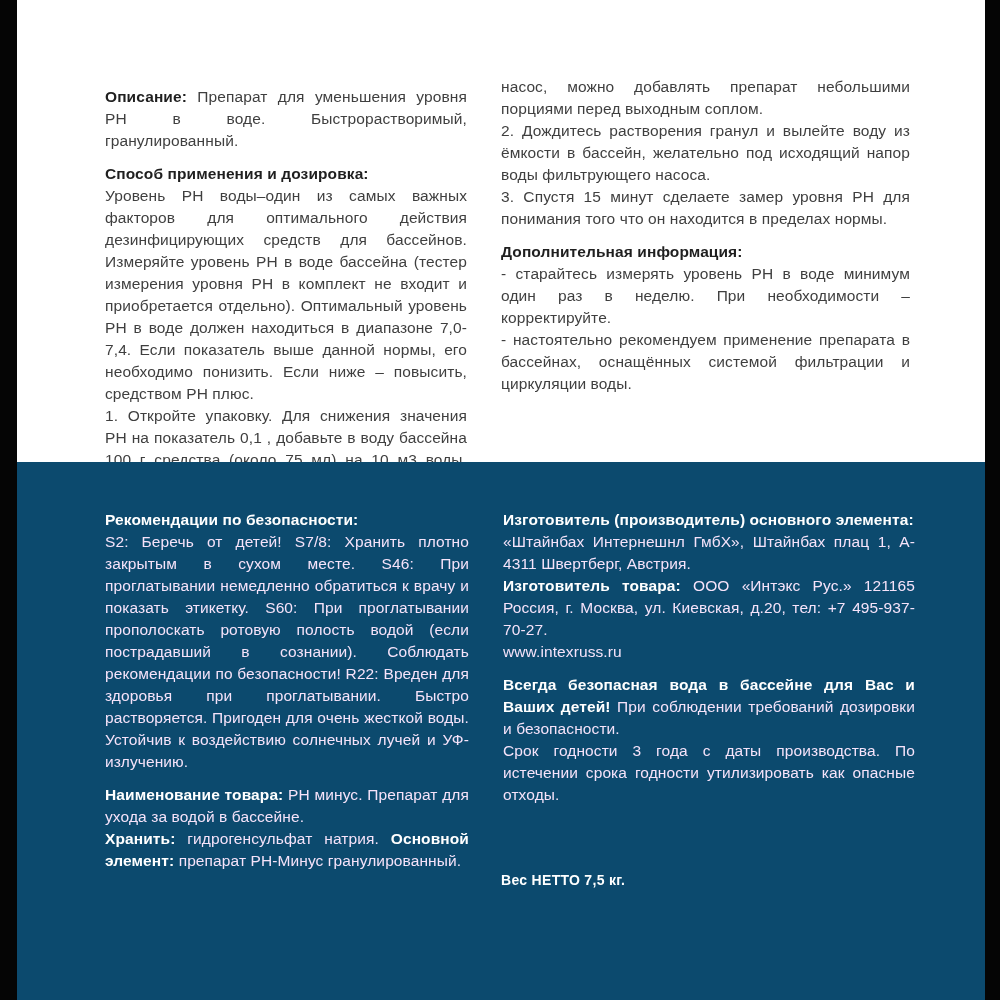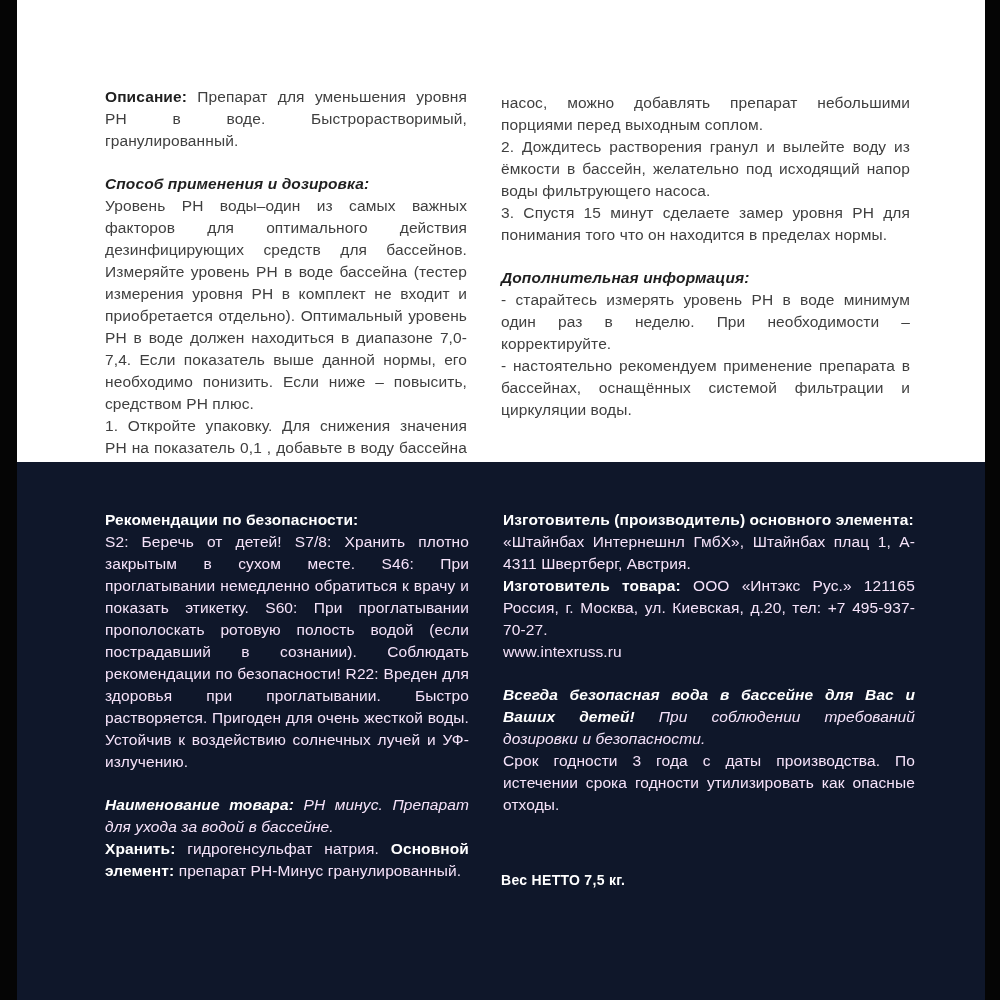--- a/index.html
+++ b/index.html
@@ -8,31 +8,31 @@
     font-family:"Liberation Sans","DejaVu Sans",sans-serif;
     overflow:hidden;
   }
   .edge{position:absolute;top:0;height:1000px;background:#050505;}
   .edge-left{left:0;width:17px;}
   .edge-right{left:985px;width:15px;}
 
   .col{position:absolute;font-size:15.5px;line-height:22px;letter-spacing:.1px;}
   .top-col{color:#3f3f3f;}
   .top-col-left{left:105px;top:86px;width:362px;}
-  .top-col-right{left:501px;top:92px;width:409px;}
+  .top-col-right{left:501px;top:76px;width:409px;}
 
   p{margin:0;text-align:justify;}
-  .gap{margin-top:21px;font-style:italic;}
+  .gap{margin-top:11px;}
   b,.bold{font-weight:700;}
   .top-col b{color:#1f1f1f;}
   .heading{font-weight:700;color:#1f1f1f;}
 
   .purple-band{
     position:absolute;left:17px;top:462px;width:968px;height:538px;
-    background:#0f172a;
+    background:#0c4a6e;
   }
   .purple-band .col{color:#f6e3fa;}
   .purple-col-left{left:88px;top:47px;width:364px;}
   .purple-col-right{left:486px;top:47px;width:412px;}
   .purple-band b,.purple-band .heading{color:#ffffff;}
   .purple-band .heading{font-weight:700;}
 
   .net-weight{
     position:absolute;left:484px;top:410px;
     font-size:14px;font-weight:700;color:#ffffff;letter-spacing:.3px;

